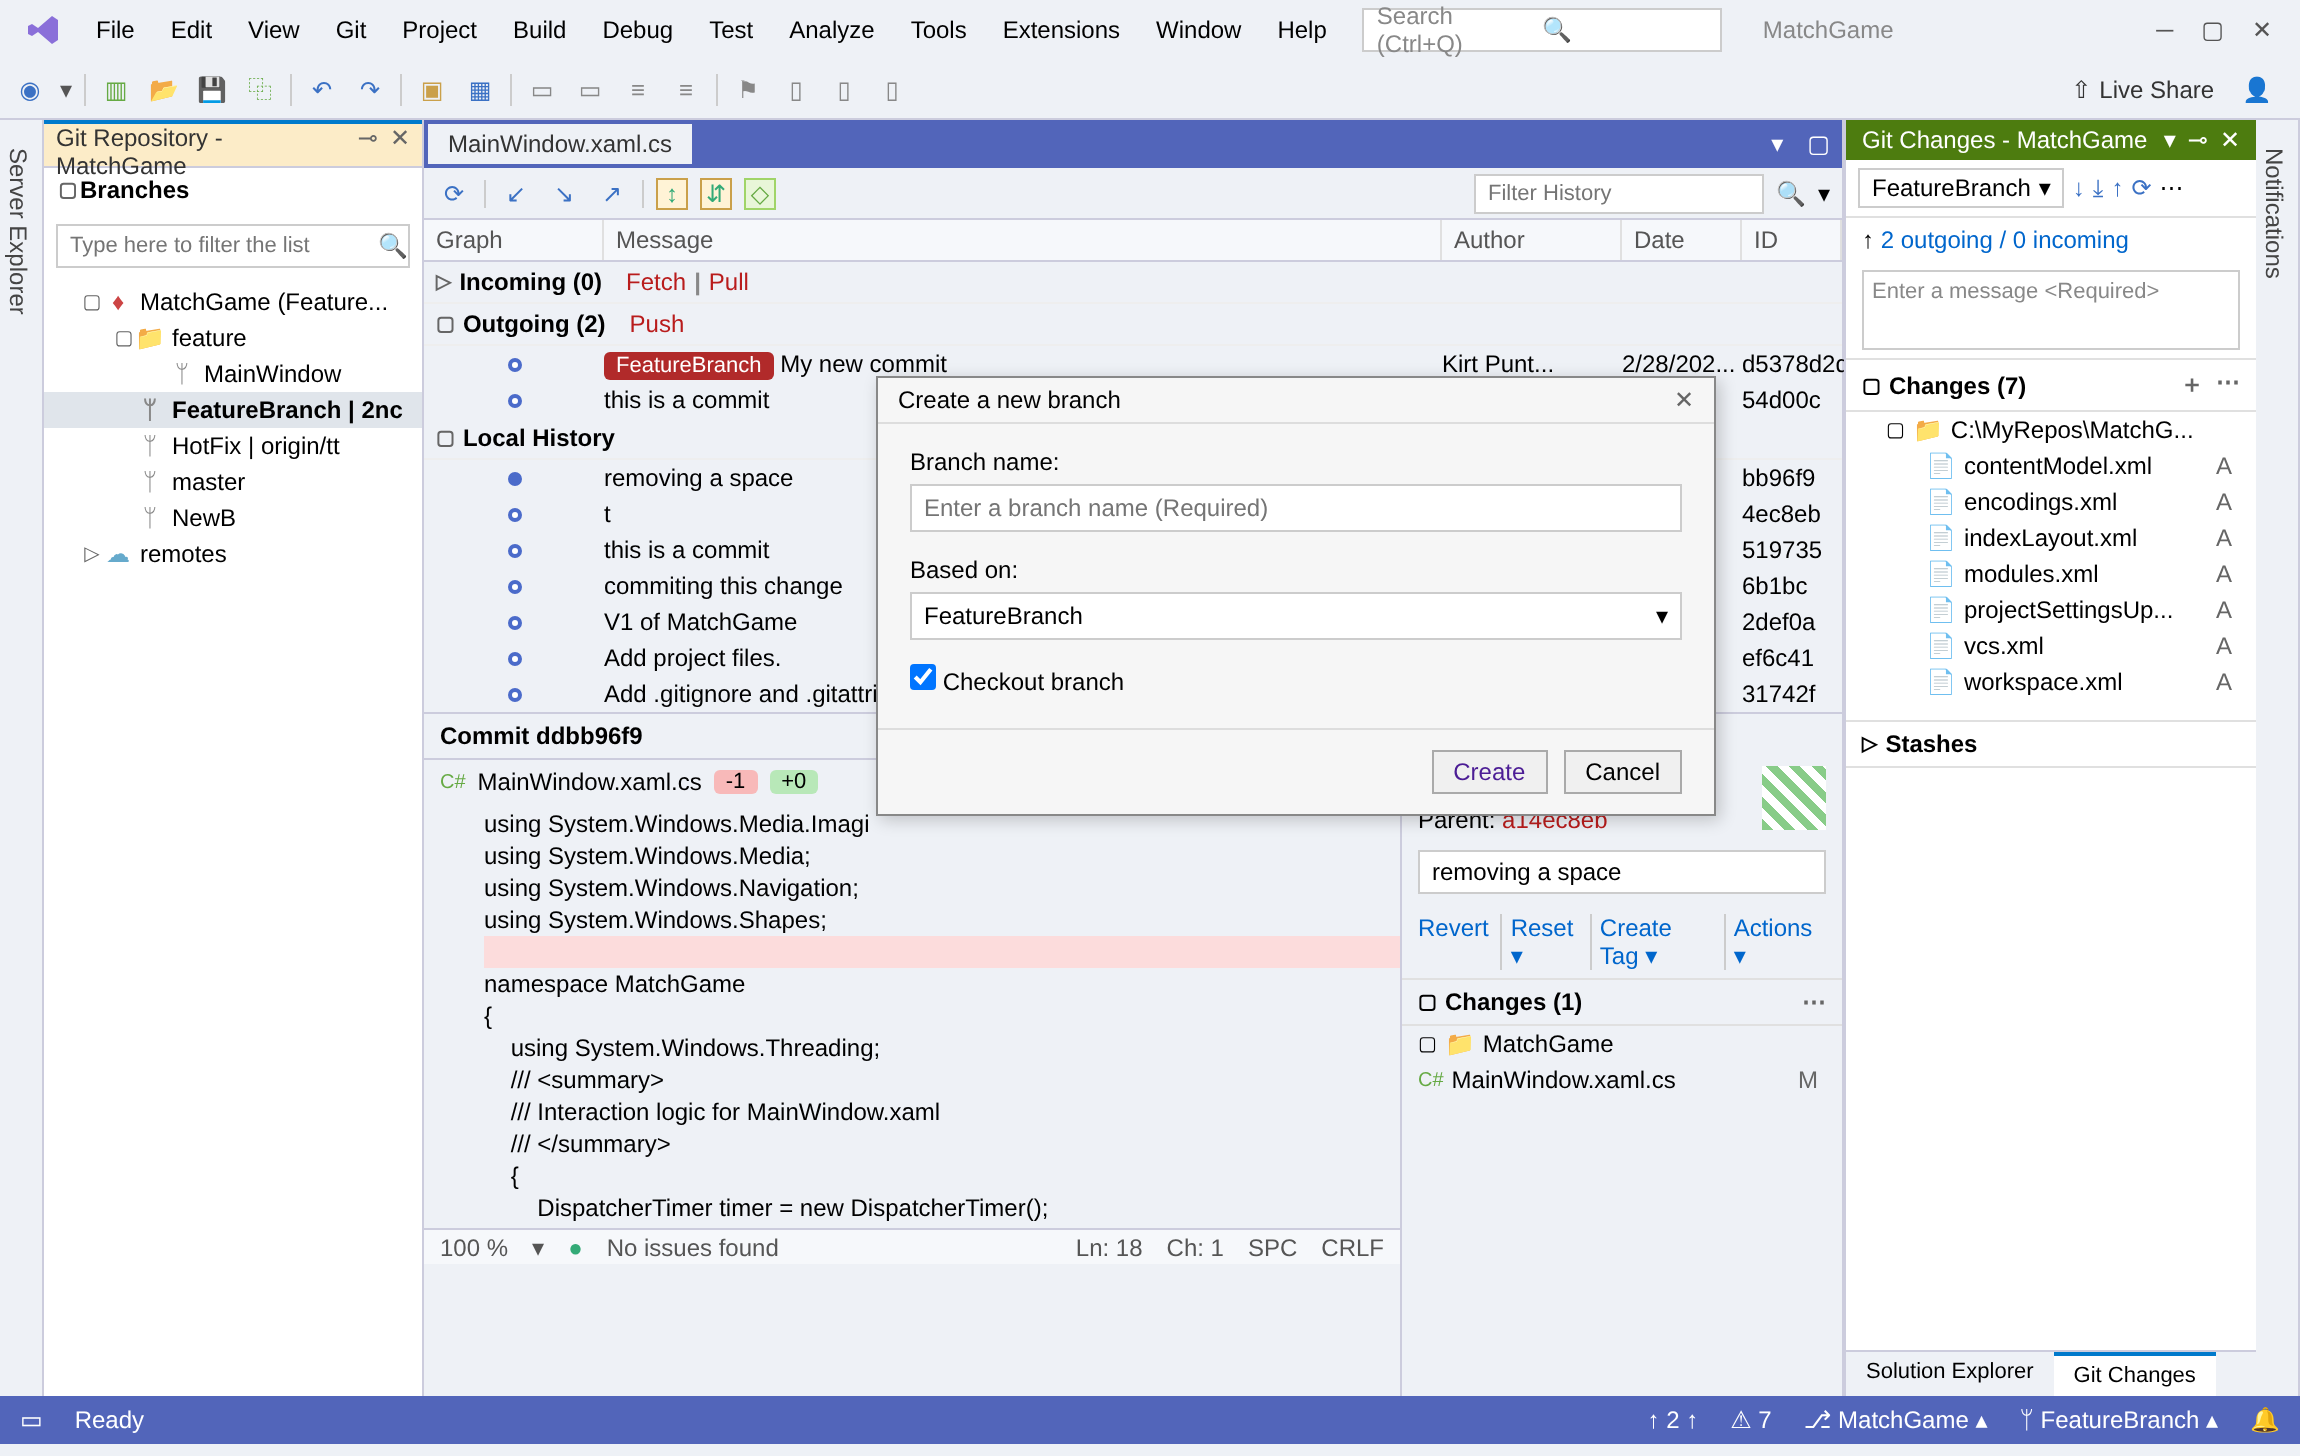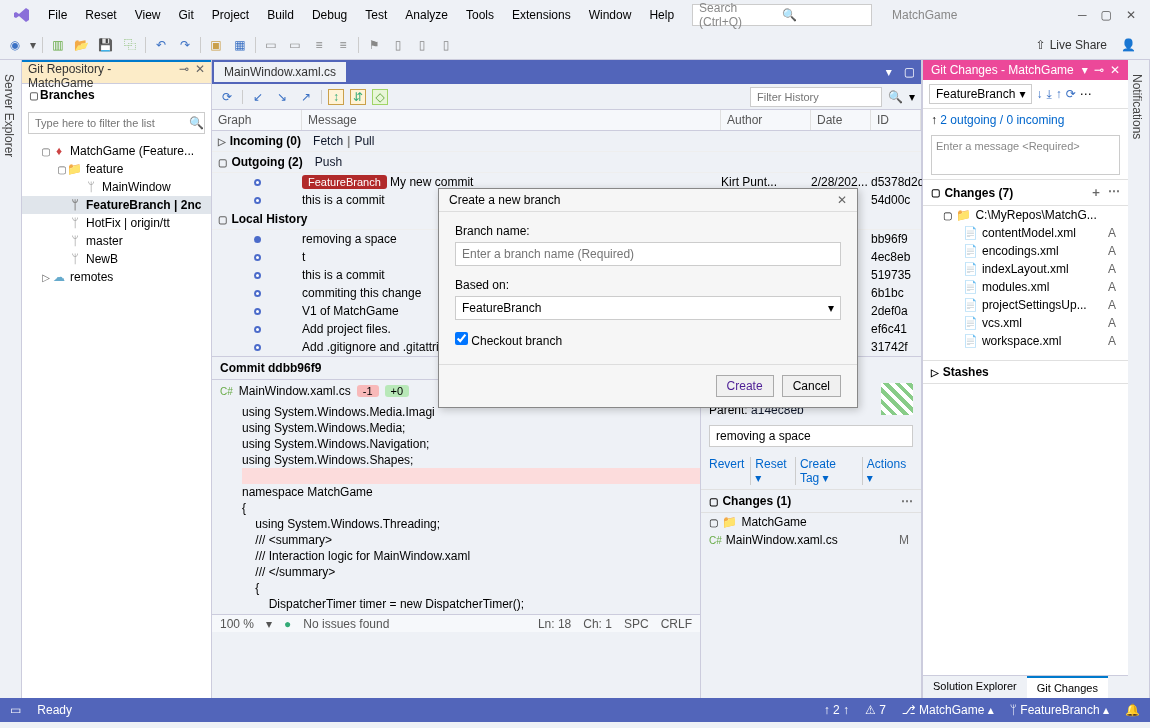--- a/index.html
+++ b/index.html
@@ -30,21 +30,21 @@
 .tree-row .exp{width:12px;text-align:center;color:#666;font-size:10px}
 .tree-row .ic{width:14px;height:14px;margin-right:4px;display:inline-flex;align-items:center;justify-content:center}
 .tree-row.sel{background:#e0e5eb}
 .tree-row.bold{font-weight:600}
 .ind1{padding-left:18px}.ind2{padding-left:34px}.ind3{padding-left:50px}
 .center{flex:1;display:flex;flex-direction:column;border-right:1px solid #ccd}
 .doctab{height:24px;background:#5265ba;display:flex;align-items:center}
 .doctab .tab{background:#eef1f6;padding:3px 10px;margin-left:2px;color:#333}
 .grid-tb{height:26px;border-bottom:1px solid #ccd;display:flex;align-items:center;padding:0 6px;gap:6px}
 .grid-tb .sp{flex:1}
-.grid-tb input{width:132px;border:1px solid #ccc;padding:3px 6px;font-size:11px}
+.grid-tb input{width:145px;border:1px solid #ccc;padding:3px 6px;font-size:11px}
 .grid-head{display:flex;border-bottom:1px solid #ccd;background:#f6f8fb}
 .grid-head div{padding:3px 6px;color:#555;border-right:1px solid #e0e0e0}
 .gc-graph{width:90px}.gc-msg{flex:1}.gc-auth{width:90px}.gc-date{width:60px}.gc-id{width:50px}
 .gsection{padding:3px 6px;border-bottom:1px solid #eee;font-weight:600;display:flex;align-items:center;gap:4px}
 .gsection .exp{font-size:10px;color:#666}
 .grow{display:flex;padding:2px 0;align-items:center}
 .grow .gc-graph{display:flex;justify-content:center;align-items:center}
 .dot{width:7px;height:7px;border-radius:50%;border:2px solid #4b6bca;background:#fff}
 .dot.curr{background:#4b6bca}
 .badge{background:#b12a2a;color:#fff;border-radius:3px;padding:1px 6px;font-size:11px}
@@ -76,45 +76,45 @@
 .bottom-tabs .active{background:#fff;border-top:2px solid #007acc}
 .modal{position:absolute;left:438px;top:188px;width:420px;background:#f6f6f6;border:1px solid #888;box-shadow:2px 2px 8px rgba(0,0,0,0.2)}
 .modal-hdr{padding:4px 10px;display:flex;align-items:center;border-bottom:1px solid #ddd}
 .modal-hdr .x{margin-left:auto;color:#666}
 .modal-body{padding:12px 16px}
 .modal-body label{display:block;margin-bottom:4px}
 .modal-body input[type=text]{width:100%;border:1px solid #ccc;padding:4px 6px;color:#888;margin-bottom:12px}
 .modal-body .sel{width:100%;border:1px solid #ccc;padding:4px 6px;background:#fff;display:flex;margin-bottom:12px}
 .modal-foot{display:flex;justify-content:flex-end;gap:8px;padding:10px 16px;border-top:1px solid #ddd}
 .side-panel{border-left:1px solid #ccd}
-.sidepanel-hdr{background:#ec4899;color:#fff;padding:3px 8px;display:flex;align-items:center;font-size:12px}
+.sidepanel-hdr{background:#4d7c0f;color:#fff;padding:3px 8px;display:flex;align-items:center;font-size:12px}
 .sidepanel-hdr .tools{margin-left:auto;display:flex;gap:6px}
 .commit-side{padding:6px 8px;font-size:11px;display:flex;flex-direction:column;gap:4px}
 .avatar{width:32px;height:32px;background:repeating-linear-gradient(45deg,#8c8,#8c8 4px,#fff 4px,#fff 8px);float:right}
 .actions-row{display:flex;gap:4px;padding:4px 8px;color:#0066cc}
 .actions-row span{border-right:1px solid #ccc;padding-right:6px}
 .statusbar{height:24px;background:#5265ba;color:#fff;display:flex;align-items:center;padding:0 10px;gap:16px;font-size:12px}
 .statusbar .sp{flex:1}
 svg{display:block}
-.blue-link{color:#0f172a}
+.blue-link{color:#b91c1c}
 .dim{color:#888}
 .search-glyph{color:#888;font-size:12px}
 </style>
 </head>
 <body>
 
 <div class="titlebar">
   <span class="vs-logo">
     <svg width="18" height="18" viewBox="0 0 18 18">
         <path d="M13 2 L16 4 L16 14 L13 16 L6 10 L3 12 L1 11 L1 7 L3 6 L6 8 Z" fill="#8a6fd9"></path>
       </svg>
   </span>
   <div class="menus" id="menus">
       <span>File</span>
-      <span>Reset</span>
+      <span>Edit</span>
       <span>View</span>
       <span>Git</span>
       <span>Project</span>
       <span>Build</span>
       <span>Debug</span>
       <span>Test</span>
       <span>Analyze</span>
       <span>Tools</span>
       <span>Extensions</span>
       <span>Window</span>

